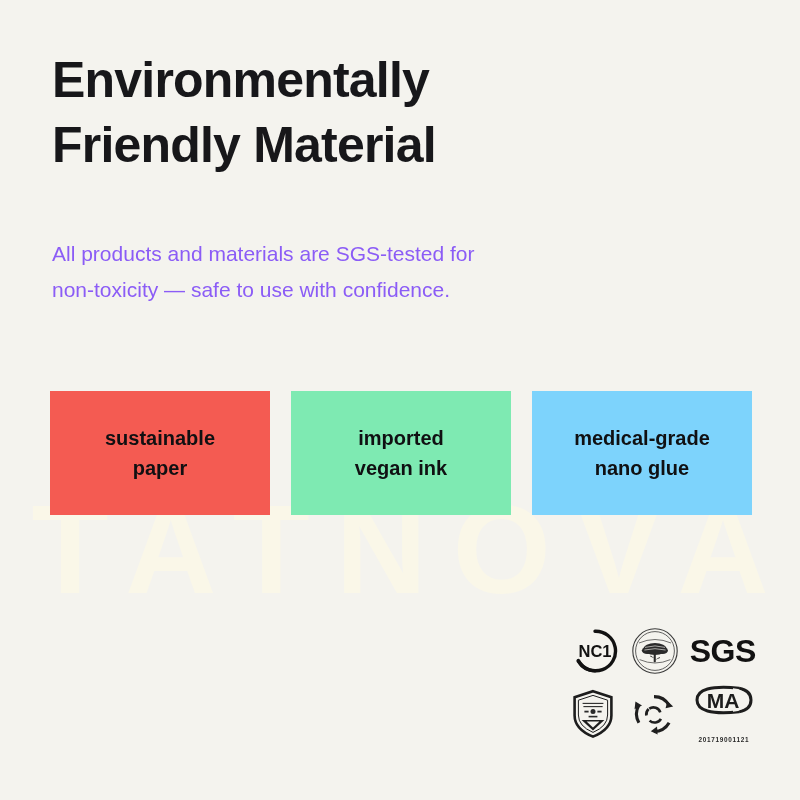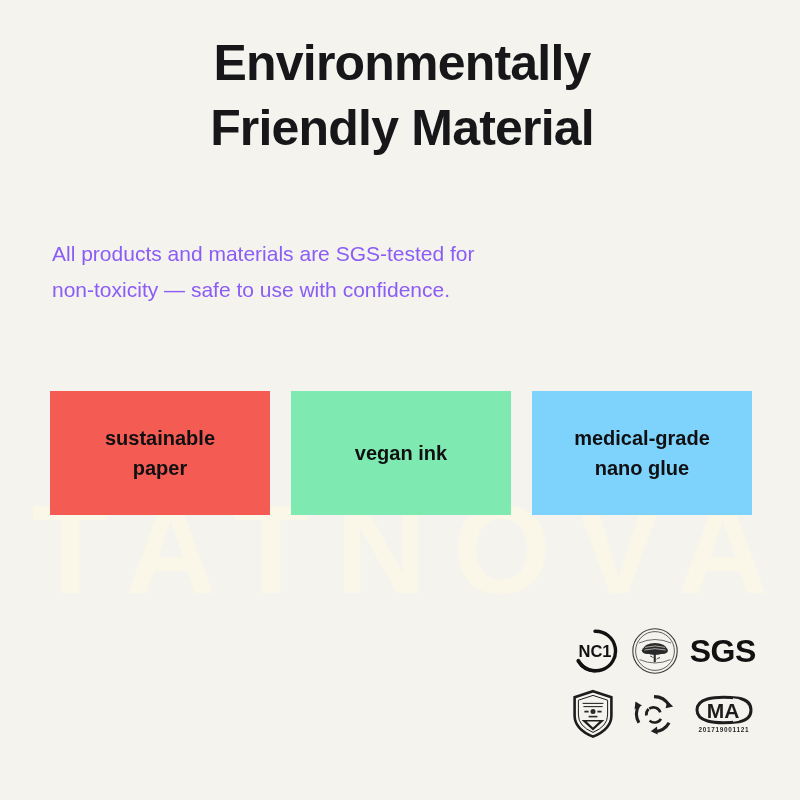--- a/index.html
+++ b/index.html
@@ -40,30 +40,29 @@
     white-space: nowrap;
     user-select: none;
     pointer-events: none;
     z-index: 0;
   }
 
   
   .headline {
     position: absolute;
     left: 52px;
-    top: 31px;
+    top: 48px;
     width: 700px;
     font-family: "Liberation Sans", sans-serif;
     font-weight: 700;
     font-size: 50px;
     line-height: 1.3;
     letter-spacing: -0.8px;
     color: #17171a;
     z-index: 2;
-    text-align: center;
   }
   .headline .hl-line {
     display: block;
   }
 
   
   .subtitle {
     position: absolute;
     left: 52px;
     top: 236px;
@@ -130,21 +129,21 @@
     display: flex;
     align-items: center;
     justify-content: flex-start;
     position: relative;
   }
   .badge svg { display: block; }
   .cma-wrap {
     display: flex;
     flex-direction: column;
     align-items: center;
-    justify-content: center;
+    justify-content: space-between;
   }
   .cma-code {
     font-family: "Liberation Sans", sans-serif;
     font-size: 6.4px;
     font-weight: 700;
     letter-spacing: 0.7px;
     color: #2a2a2a;
     margin-top: 1px;
   }
   .sgs-text {
@@ -174,20 +173,21 @@
   </div>
 
   <div class="chips">
 
     <div class="chip" id="chip-0" style="background: rgb(244, 91, 82);">
       <span>sustainable</span>
       <span>paper</span>
     </div>
 
     <div class="chip" id="chip-1" style="background: rgb(126, 234, 178);">
+      <span>imported</span>
       <span>vegan ink</span>
     </div>
 
     <div class="chip" id="chip-2" style="background: #7dd3fc;">
       <span>medical-grade</span>
       <span>nano glue</span>
     </div>
 
   </div>
 

